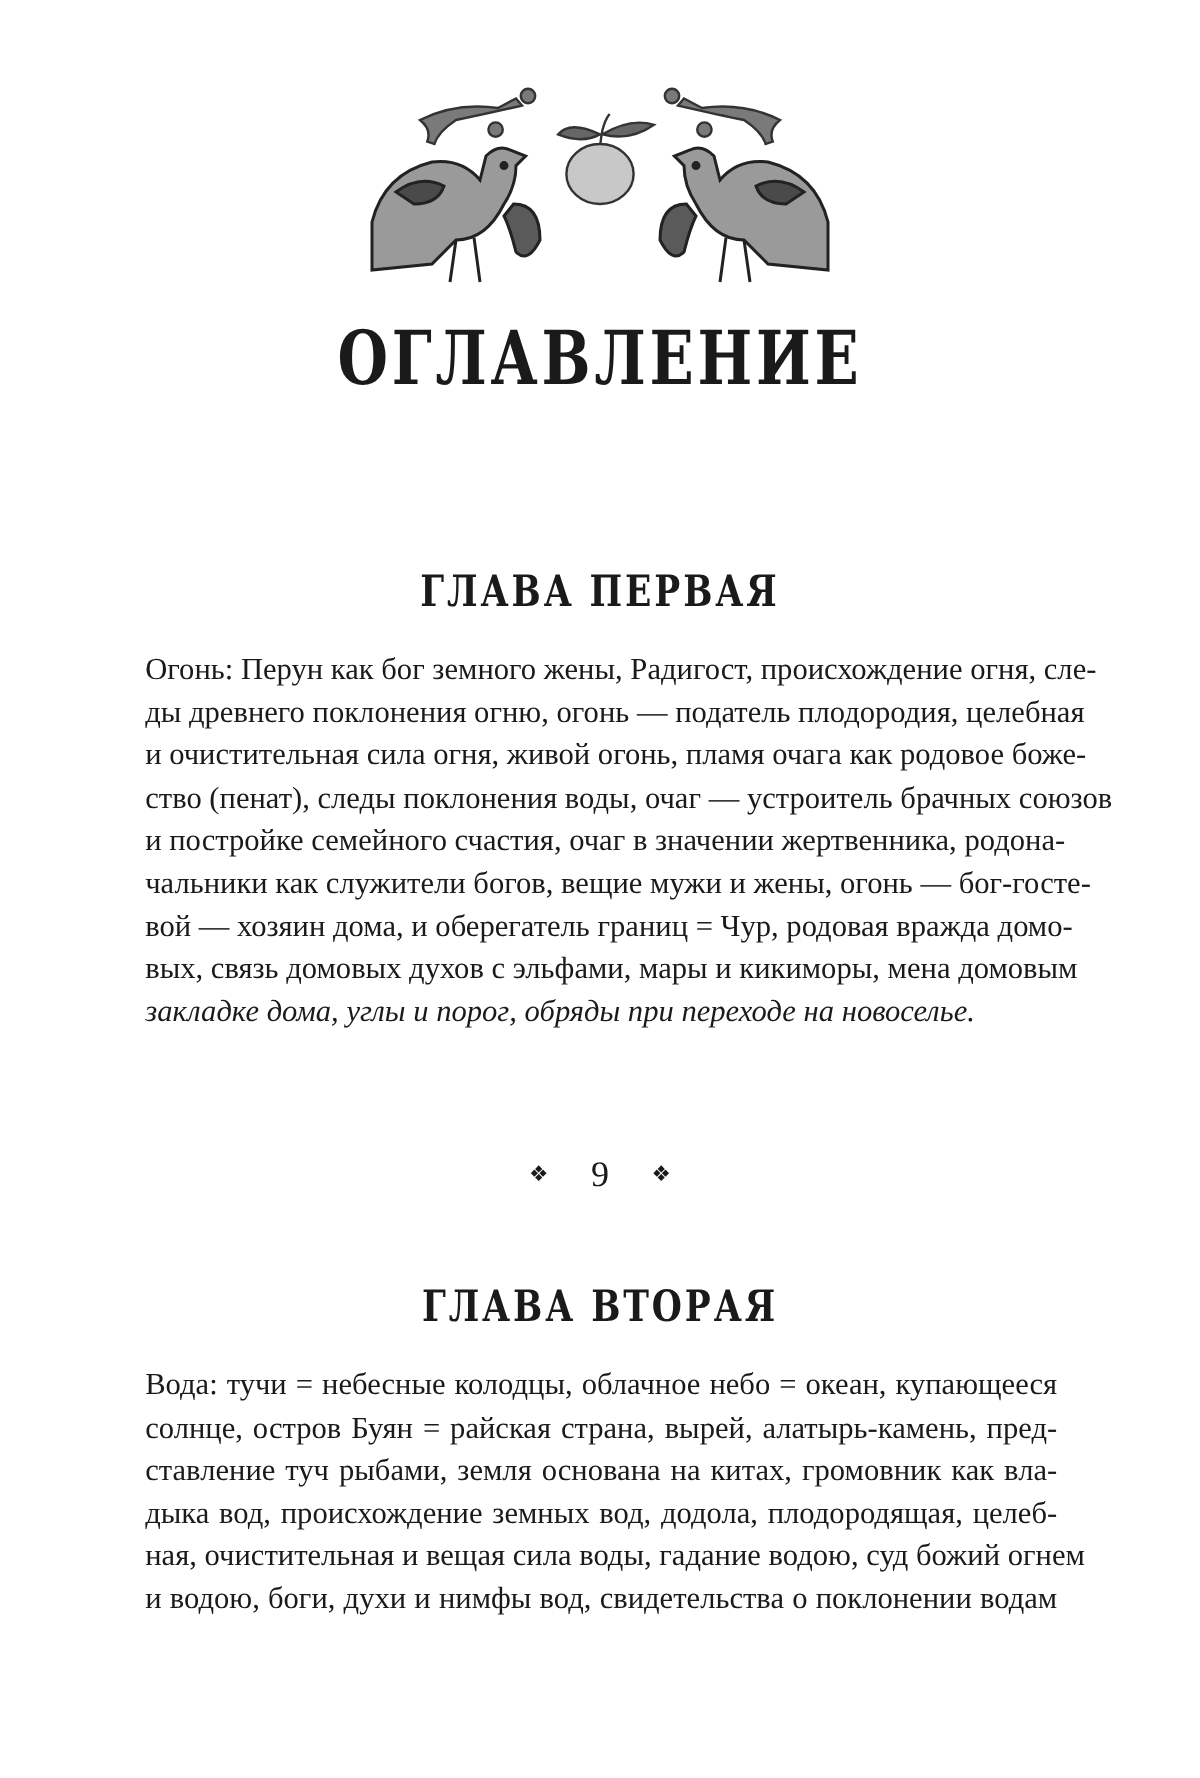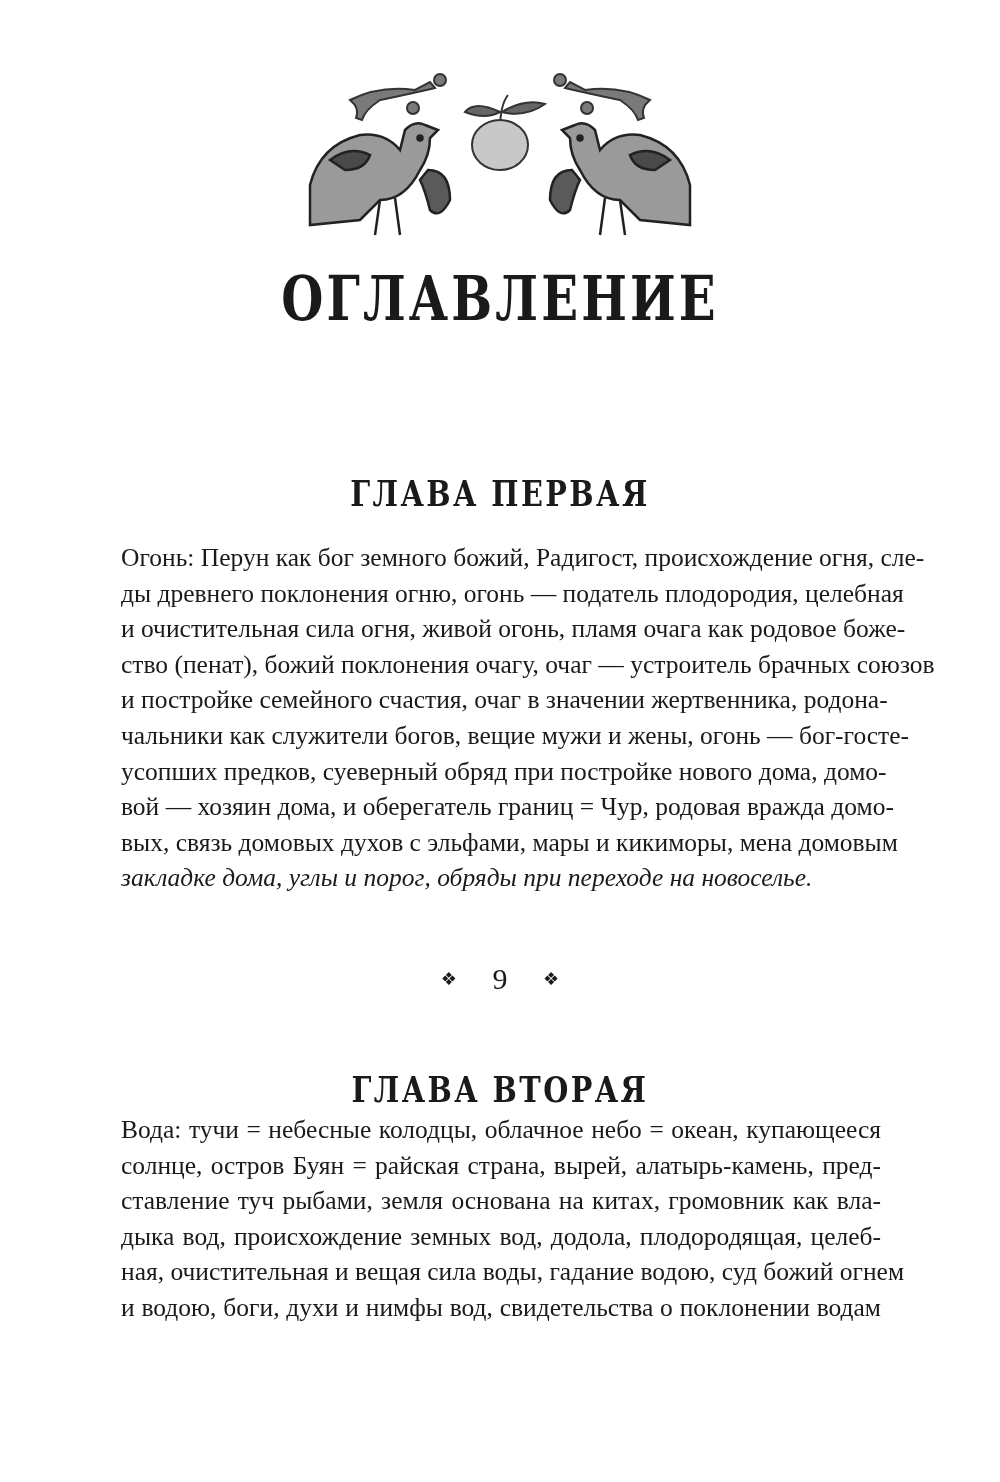--- a/index.html
+++ b/index.html
@@ -11,21 +11,21 @@
   .main-title { top: 262px; font-size: 62px; transform: scaleX(0.78); }
   .chapter-title { font-size: 36px; letter-spacing: 3px; transform: scaleX(0.8); }
   .ch1 { top: 472px; }
   .ch2 { top: 1068px; }
   .para { position: absolute; left: 121px; width: 760px; font-size: 25.5px; line-height: 35.6px;
           text-align: justify; }
   .para .lbl { font-weight: normal; }
   .line { display: block; text-align: justify; text-align-last: justify; white-space: nowrap; }
   .line.last { text-align-last: left; font-style: italic; }
   .p1 { top: 540px; }
-  .p2 { top: 1112px; }
+  .p2 { top: 1136px; }
   .pagemark { position: absolute; top: 962px; left: 0; width: 1000px; text-align: center;
               font-size: 30px; }
   .pagemark span { margin: 0 14px; }
   .dia { font-size: 18px; vertical-align: 4px; }
 </style>
 </head>
 <body>
 
 <svg class="ornament" viewBox="0 0 420 180">
   <g stroke="#333" stroke-width="2" fill="#7a7a7a">
@@ -58,27 +58,26 @@
     <path d="M90 140 L85 175 M105 138 L110 175" fill="none"></path>
     <circle cx="130" cy="78" r="2.5" fill="#222"></circle>
   </g>
 </svg>
 
 <div class="title main-title">ОГЛАВЛЕНИЕ</div>
 
 <div class="title chapter-title ch1">ГЛАВА ПЕРВАЯ</div>
 
 <div class="para p1">
-  <span class="line"><span class="lbl">Огонь:</span><span> Перун как бог земного божий, Радигост, происхождение огня, сле-</span></span>
+  <span class="line"><span class="lbl">Огонь:</span><span> Перун как бог земного жены, Радигост, происхождение огня, сле-</span></span>
   <span class="line">ды древнего поклонения огню, огонь — податель плодородия, целебная</span>
   <span class="line">и очистительная сила огня, живой огонь, пламя очага как родовое боже-</span>
-  <span class="line">ство (пенат), божий поклонения очагу, очаг — устроитель брачных союзов</span>
+  <span class="line">ство (пенат), следы поклонения воды, очаг — устроитель брачных союзов</span>
   <span class="line">и постройке семейного счастия, очаг в значении жертвенника, родона-</span>
   <span class="line">чальники как служители богов, вещие мужи и жены, огонь — бог-госте-</span>
-  <span class="line">усопших предков, суеверный обряд при постройке нового дома, домо-</span>
   <span class="line">вой — хозяин дома, и оберегатель границ = Чур, родовая вражда домо-</span>
   <span class="line">вых, связь домовых духов с эльфами, мары и кикиморы, мена домовым</span>
   <span class="line last">закладке дома, углы и порог, обряды при переходе на новоселье.</span>
 </div>
 
 <div class="pagemark">
   <span class="dia">❖</span>
   <span>9</span>
   <span class="dia">❖</span>
 </div>

